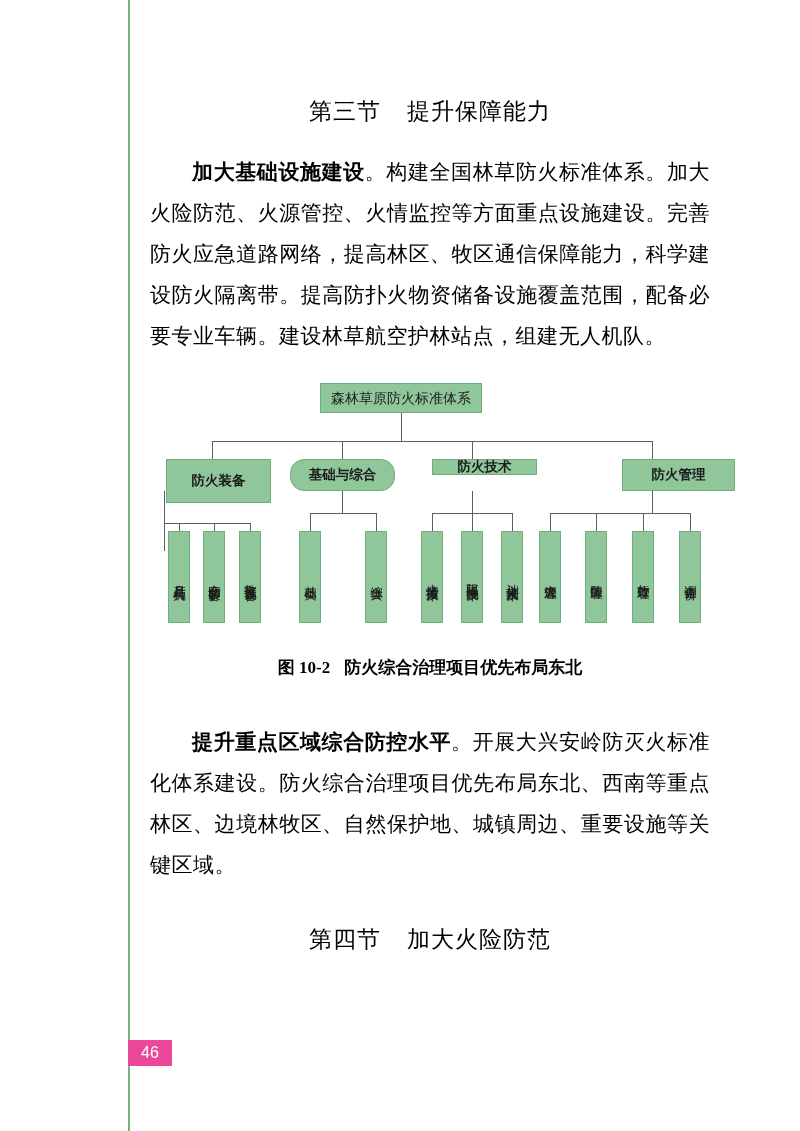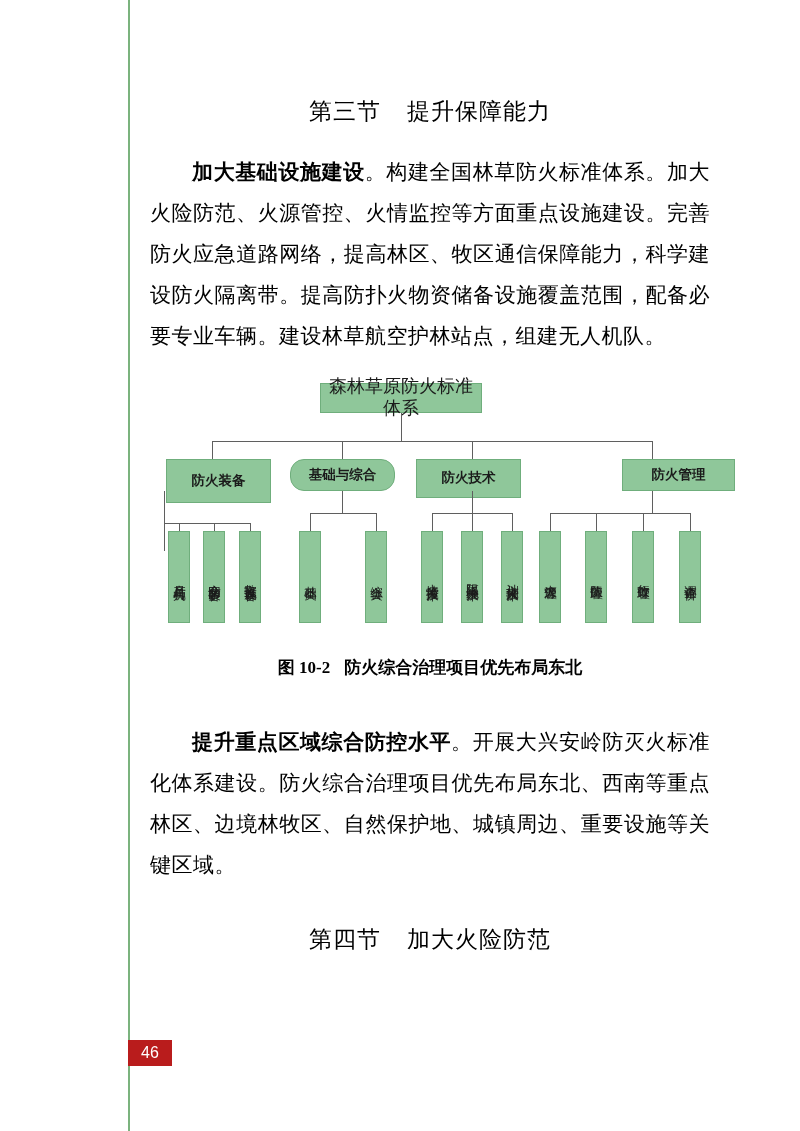--- a/index.html
+++ b/index.html
@@ -80,21 +80,21 @@
     font-family: "Liberation Sans", "DejaVu Sans", sans-serif;
     font-size: 12.5px;
     display: flex;
     align-items: center;
     justify-content: center;
     text-align: center;
     box-sizing: border-box;
     line-height: 1.2;
   }
   .node.root {
-    font-size: 18px;
+    font-size: 14px;
     text-align: center;
   }
   .node.lvl2 {
     font-size: 13.5px;
     font-weight: bold;
   }
   .node.leaf {
     writing-mode: vertical-rl;
     text-orientation: upright;
     letter-spacing: 1px;
@@ -119,21 +119,21 @@
     font-family: "Liberation Serif", serif;
   }
   .fig-caption .cgap { display:inline-block; width: 14px; }
 
   .page-number {
     position: absolute;
     left: 128px;
     top: 1040px;
     width: 44px;
     height: 26px;
-    background: #b91c1c;
+    background: #ec4899;
     color: #ffffff;
     font-family: "Liberation Sans", "DejaVu Sans", sans-serif;
     font-size: 16px;
     display: flex;
     align-items: center;
     justify-content: center;
   }
 </style>
 </head>
 <body>
@@ -160,21 +160,21 @@
 
       <div class="conn h" style="left:62px; top:58px; width:440px;"></div>
 
       <div class="conn v" style="left:62px; top:58px; height:18px;"></div>
       <div class="conn v" style="left:192px; top:58px; height:18px;"></div>
       <div class="conn v" style="left:322px; top:58px; height:18px;"></div>
       <div class="conn v" style="left:502px; top:58px; height:18px;"></div>
 
       <div class="node lvl2" style="left:16px; top:76px; width:105px; height:44px;">防火装备</div>
       <div class="node lvl2" style="left:140px; top:76px; width:105px; height:32px;border-radius:14px;">基础与综合</div>
-      <div class="node lvl2" style="left:266px; top:76px; width:105px; height:39px;">防火技术</div>
+      <div class="node lvl2" style="left:282px; top:76px; width:105px; height:16px;">防火技术</div>
       <div class="node lvl2" style="left:472px; top:76px; width:113px; height:32px;">防火管理</div>
 
       <div class="conn v" style="left:14px; top:108px; height:60px;"></div>
       <div class="conn h" style="left:14px; top:140px; width:15px;"></div>
       <div class="conn h" style="left:14px; top:140px; width:50px;"></div>
       <div class="conn h" style="left:14px; top:140px; width:86px;"></div>
       <div class="conn v" style="left:29px; top:140px; height:8px;"></div>
       <div class="conn v" style="left:64px; top:140px; height:8px;"></div>
       <div class="conn v" style="left:100px; top:140px; height:8px;"></div>
 

